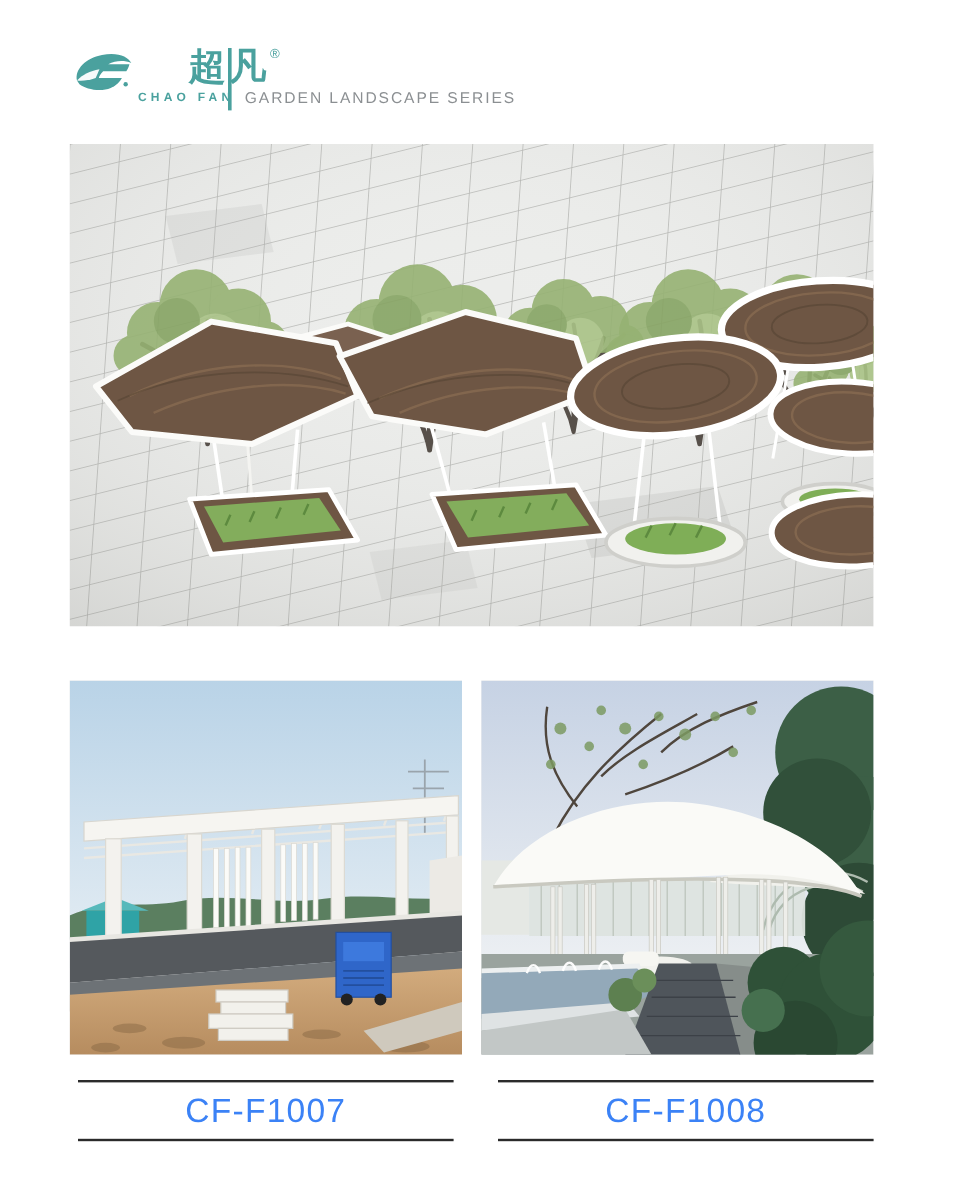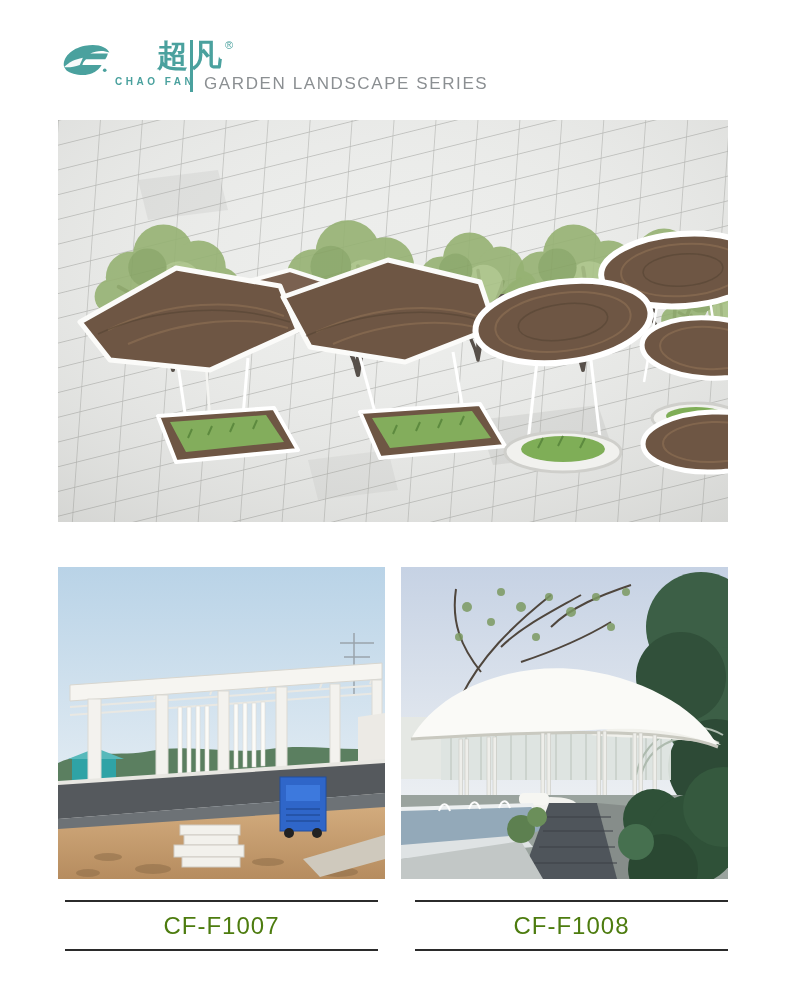--- a/index.html
+++ b/index.html
@@ -8,37 +8,37 @@
   
   .logo-mark{position:absolute;left:60px;top:38px;width:52px;height:56px;}
   .logo-cn{position:absolute;left:114px;top:40px;font-size:31px;font-weight:bold;
            color:#4aa19e;letter-spacing:3px;line-height:1;margin-left:43px;}
   .logo-reg{font-size:11px;vertical-align:top;font-weight:normal;}
   .logo-en{position:absolute;left:115px;top:76px;font-size:10px;font-weight:bold;
            color:#4aa19e;letter-spacing:3.5px;}
   .hdr-divider{position:absolute;left:190px;top:40px;width:3px;height:52px;background:#4aa19e;}
   .series-cn{position:absolute;left:204px;top:42px;font-size:25px;font-weight:bold;
              color:#3f9b9b;letter-spacing:3px;}
-  .series-en{position:absolute;left:204px;top:74px;font-size:17px;color:#8b8f92;
+  .series-en{position:absolute;left:204px;top:74px;font-size:13px;color:#8b8f92;
              letter-spacing:1.6px;}
   
   .img-frame{position:absolute;overflow:hidden;background:#eee;}
   .img-frame svg{display:block;width:100%;height:100%;}
   .img-main{left:58px;top:120px;width:670px;height:402px;}
   .img-left{left:58px;top:567px;width:327px;height:312px;}
   .img-right{left:401px;top:567px;width:327px;height:312px;}
   
   .badge{position:absolute;left:63px;top:487px;width:158px;height:34px;
          background:rgba(109,173,168,0.93);border-radius:17px;color:#ffffff;
          font-size:23px;letter-spacing:1px;text-align:center;line-height:34px;}
   
   .caption{position:absolute;top:900px;width:313px;height:47px;
            border-top:2px solid #2b2b2b;border-bottom:2px solid #2b2b2b;
            display:flex;align-items:center;justify-content:center;
-           font-size:24px;color:#4d7c0f;letter-spacing:1px;}
+           font-size:28px;color:#3b82f6;letter-spacing:1px;}
   .caption.c1{left:65px;}
   .caption.c2{left:415px;}
 </style>
 </head>
 <body>
 
 <div class="page">
 
   <div class="logo-mark">
     <svg viewBox="0 0 100 100">

